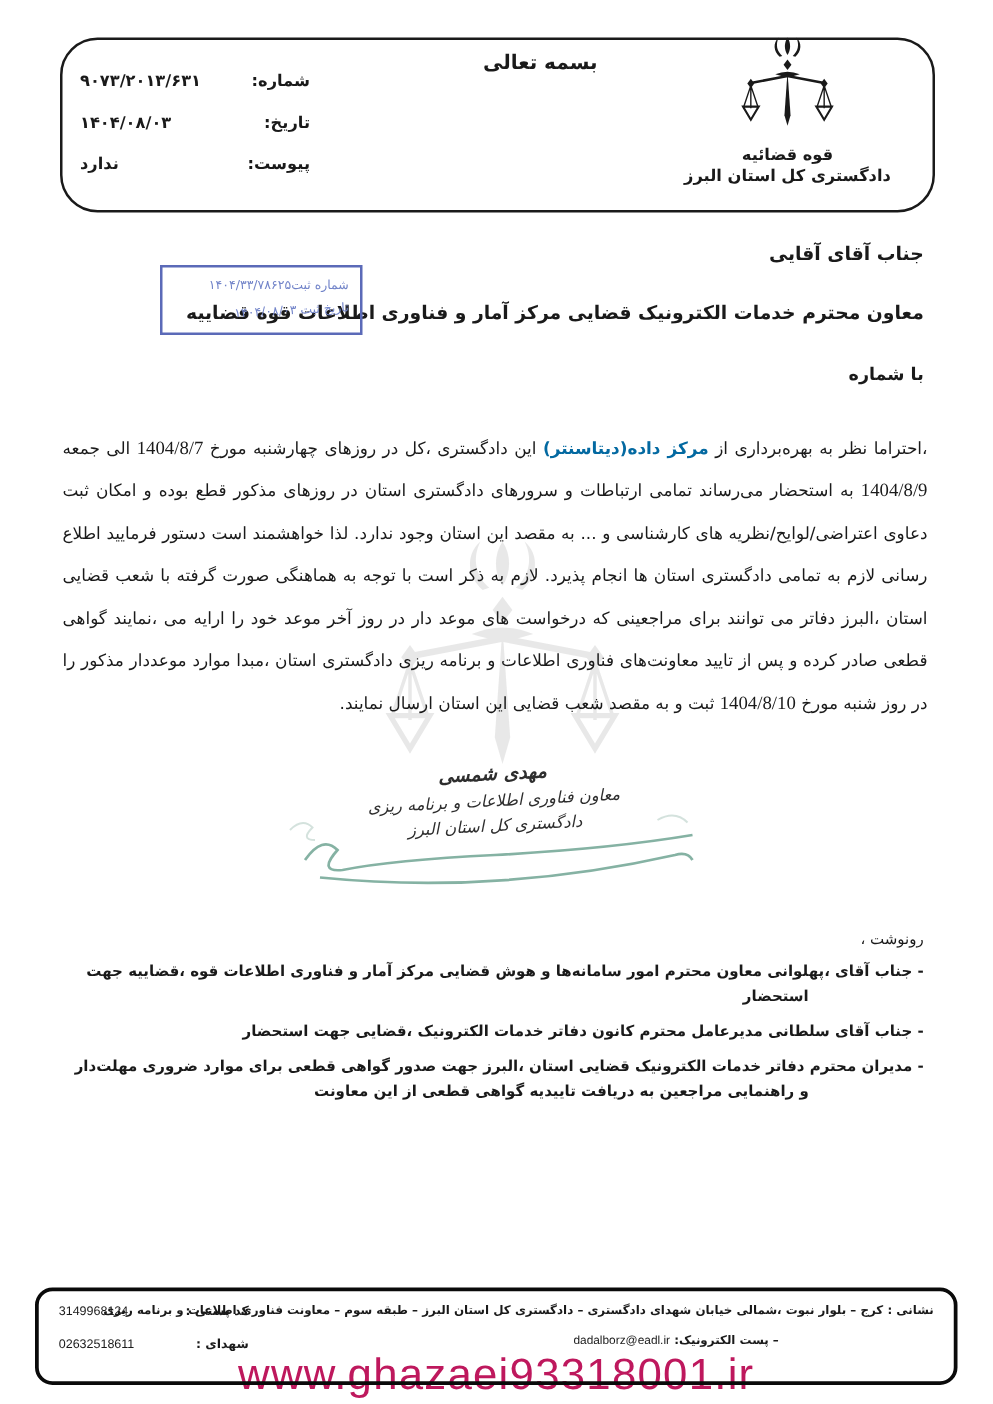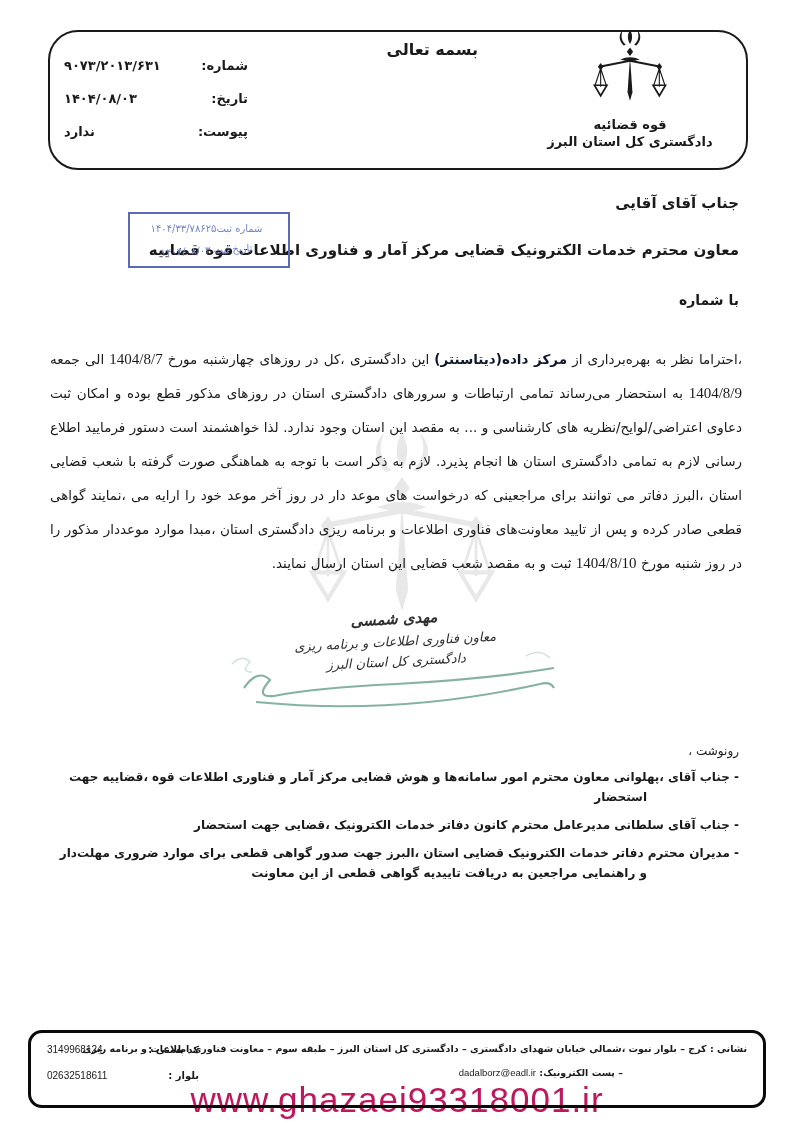--- a/index.html
+++ b/index.html
@@ -16,27 +16,27 @@
   .meta{position:absolute;top:20px;left:14px;width:184px;font-size:13px;font-weight:bold;}
   .meta-row{display:flex;justify-content:space-between;margin-top:18px;}
   .meta-row:first-child{margin-top:6px;}
 
   
   .recipient-name{position:absolute;top:194px;right:55px;font-size:15px;font-weight:bold;}
   .recipient-title{position:absolute;top:241px;right:55px;font-size:15px;font-weight:bold;z-index:1;text-align:center;}
   .salutation{position:absolute;top:292px;right:55px;font-size:14px;font-weight:bold;}
   .stamp{position:absolute;top:212px;left:128px;width:162px;height:56px;box-sizing:border-box;
          border:2px solid #5b6ab8;color:#7284c9;font-size:10px;padding:8px 9px 0 4px;
-         text-align:center;z-index:2;line-height:14px;}
+         text-align:right;z-index:2;line-height:14px;}
   .stamp-l2{transform:rotate(-3deg);transform-origin:right center;margin-top:4px;}
 
   
   .body-text{position:absolute;top:342px;right:52px;left:50px;margin:0;
              font-size:13.5px;line-height:34px;text-align:justify;z-index:1;}
-  .red{color:#0f172a;font-weight:bold;}
+  .red{color:#0369a1;font-weight:bold;}
   .date-latin{font-family:"Liberation Serif",serif;font-size:15px;}
 
   
   .sig-block{position:absolute;top:610px;left:245px;width:300px;text-align:center;
              font-style:italic;transform:rotate(-3deg);color:#2e2e2e;z-index:1;}
   .sig-name{font-size:15px;font-weight:bold;margin-bottom:6px;}
   .sig-t1{font-size:13px;margin-bottom:5px;}
   .sig-t2{font-size:13px;}
   .sig-scribble{position:absolute;left:226px;top:642px;width:342px;height:74px;z-index:0;}
 
@@ -175,19 +175,19 @@
     <div class="f-email">
       <span>– پست الکترونیک:</span>
       <span class="ltr">dadalborz@eadl.ir</span>
     </div>
     <div class="f-left">
       <div class="f-row">
         <span class="f-lbl">کد پستی :</span>
         <span class="f-num">3149968124</span>
       </div>
       <div class="f-row">
-        <span class="f-lbl">بلوار :</span>
+        <span class="f-lbl">شهدای :</span>
         <span class="f-num">02632518611</span>
       </div>
     </div>
   </div>
 
 </div>
 
 </body></html>

